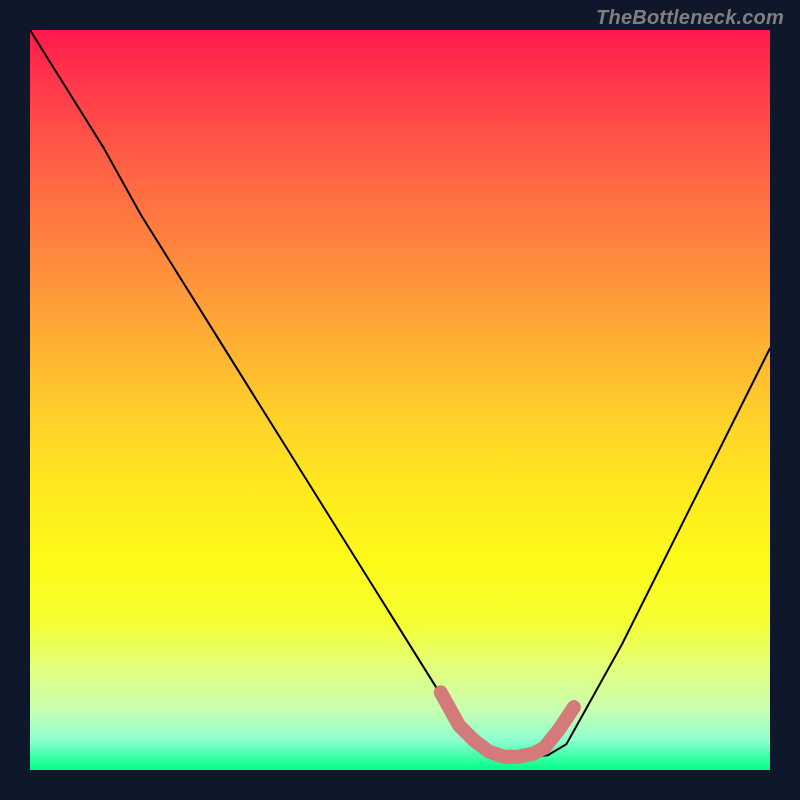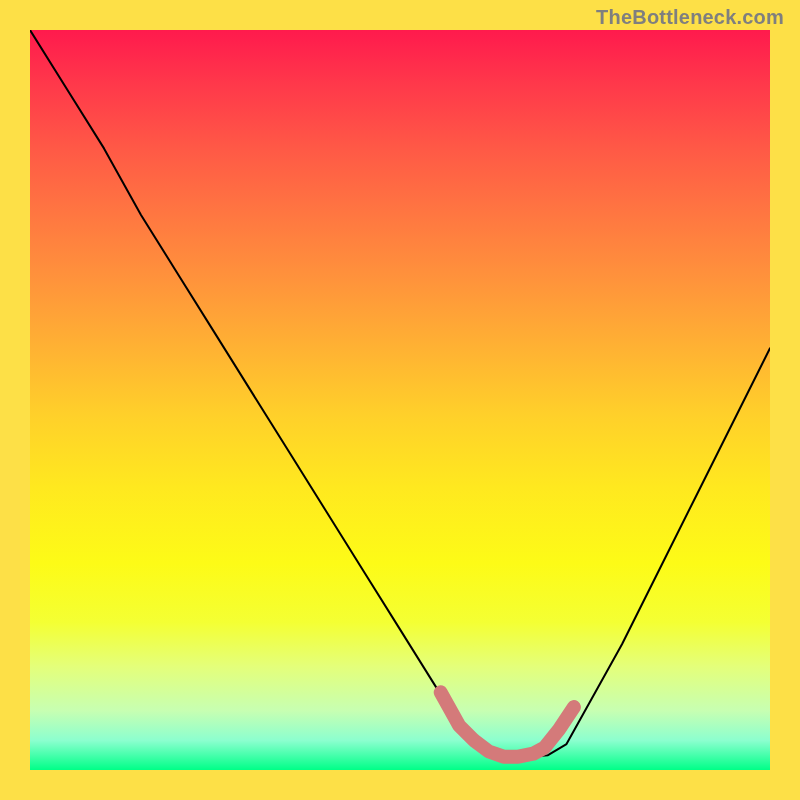--- a/index.html
+++ b/index.html
@@ -10,21 +10,22 @@
     overflow: hidden;
     background: #000;
     font-family: Arial, Helvetica, sans-serif;
   }
   .frame {
     position: absolute;
     left: 0;
     top: 0;
     width: 800px;
     height: 800px;
-    background: #fde047;
+    background: #0f172a;
+    font-style: italic;
   }
   .plot-area {
     position: absolute;
     left: 30px;
     top: 30px;
     width: 740px;
     height: 740px;
     background: linear-gradient(to bottom,
       #ff1a4d 0%,
       #ff3b4a 8%,

